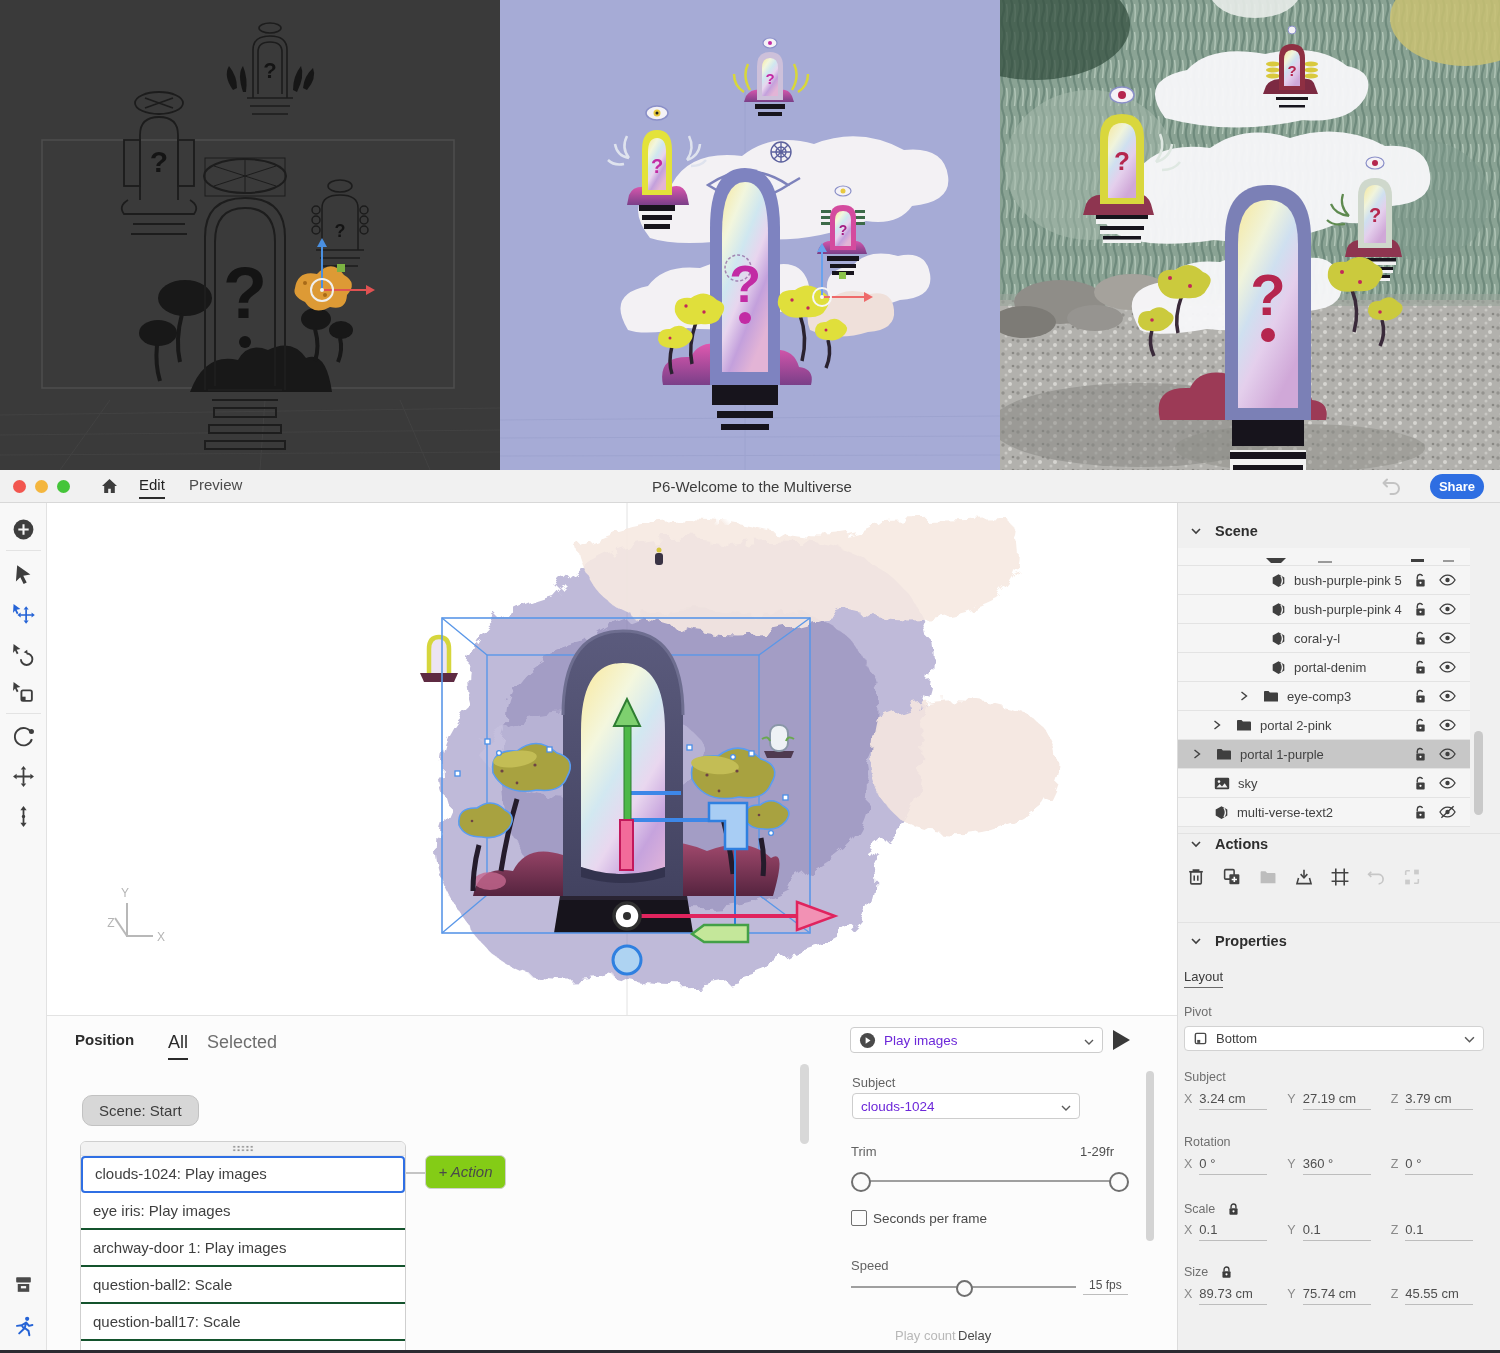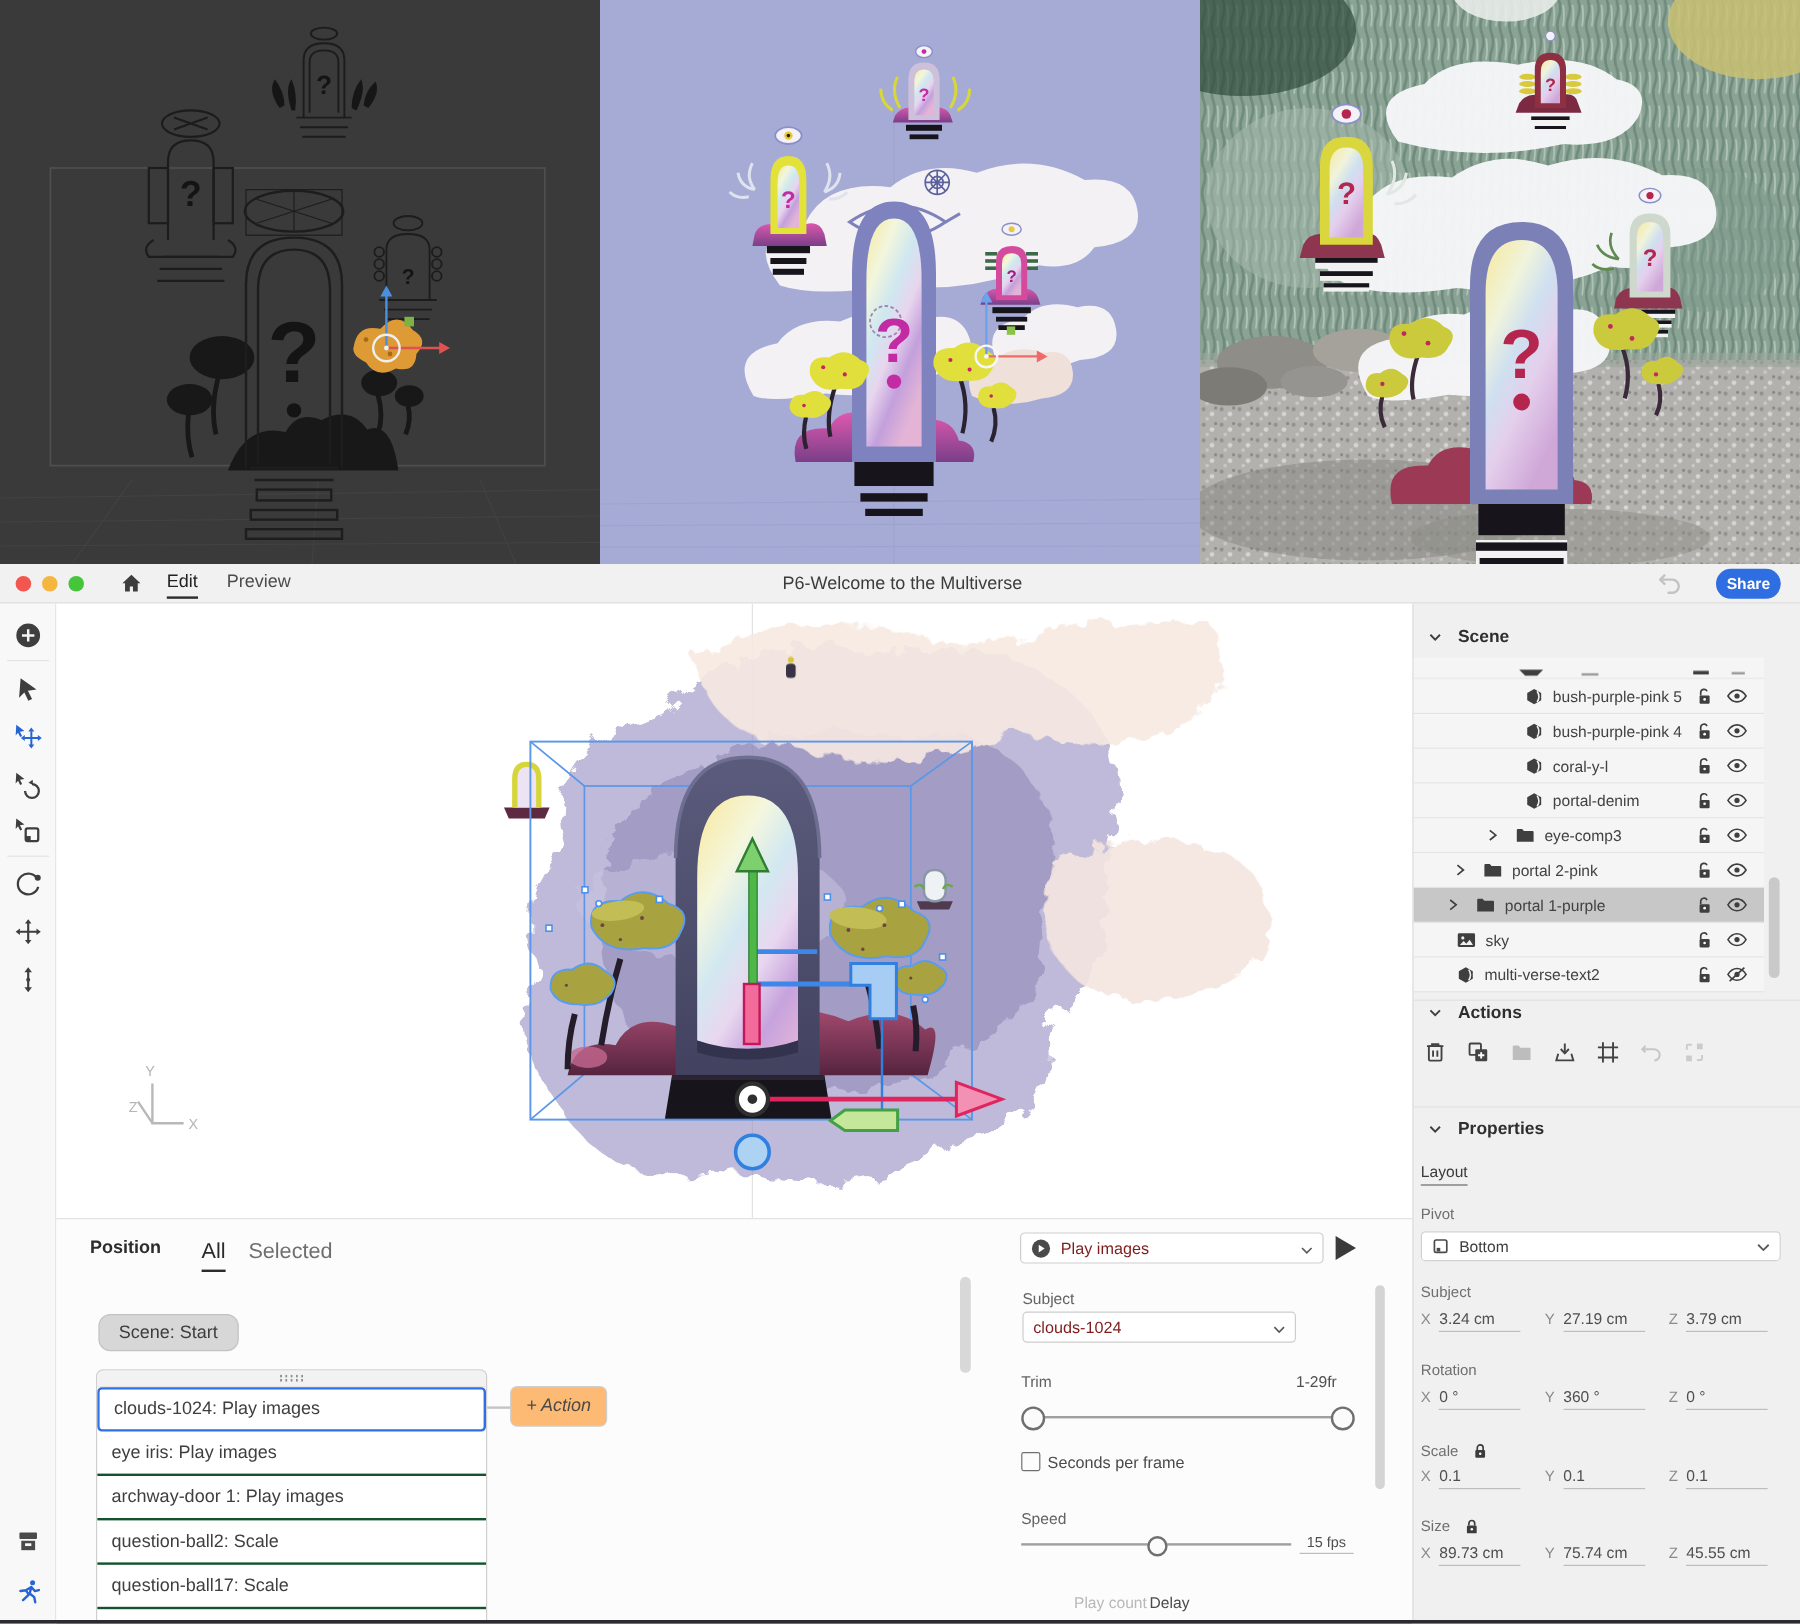--- a/index.html
+++ b/index.html
@@ -36,26 +36,26 @@
   .bh-title{position:absolute;left:28px;top:15px;font-size:15px;font-weight:bold;color:#2d2d2d;}
   .bh-tab{position:absolute;top:16px;font-size:18px;color:#6e6e6e;}
   .bh-tab.active{color:#2b2b2b;border-bottom:2px solid #2b2b2b;padding-bottom:5px;}
   .scenechip{position:absolute;left:35px;top:79px;background:#d7d7d7;border:1px solid #c2c2c2;border-radius:10px;padding:6px 16px;font-size:15px;color:#3d3d3d;}
   .bcard{position:absolute;left:33px;top:125px;width:326px;height:240px;background:#fff;border:1px solid #cfcfcf;border-radius:6px;box-sizing:border-box;overflow:hidden;}
   .bdrag{height:13px;background:#f2f2f2;border-bottom:1px solid #e6e6e6;display:flex;align-items:center;justify-content:center;}
   .dots{width:22px;height:7px;background:radial-gradient(circle,#8f8f8f 0.9px,transparent 1.1px);background-size:4.4px 3.5px;}
   .bitem{height:35px;line-height:35px;padding-left:12px;font-size:15px;color:#3f3f3f;border-bottom:2px solid #14532d;white-space:nowrap;overflow:hidden;}
   .bitem.sel{border:2px solid #2f6fe4;border-radius:4px;height:33px;line-height:31px;}
   .bconn{position:absolute;left:359px;top:156px;width:20px;height:2px;background:#c4c4c4;}
-  .actbtn{position:absolute;left:378px;top:139px;width:81px;height:34px;background:#fdba74;border:1px solid #cfcfcf;border-radius:6px;font-style:italic;font-size:15px;color:#4a4a4a;text-align:center;line-height:32px;box-sizing:border-box;}
+  .actbtn{position:absolute;left:378px;top:139px;width:81px;height:34px;background:#84cc16;border:1px solid #cfcfcf;border-radius:6px;font-style:italic;font-size:15px;color:#4a4a4a;text-align:center;line-height:32px;box-sizing:border-box;}
   .bscroll{position:absolute;left:753px;top:48px;width:9px;height:80px;background:#d8d8d8;border-radius:5px;}
 
   
   .settings{position:absolute;left:788px;top:0;width:342px;height:335px;}
-  .sel-dd{position:absolute;background:#fff;border:1px solid #cdcdcd;border-radius:4px;height:26px;display:flex;align-items:center;box-sizing:border-box;font-size:13.5px;color:#7f1d1d;}
+  .sel-dd{position:absolute;background:#fff;border:1px solid #cdcdcd;border-radius:4px;height:26px;display:flex;align-items:center;box-sizing:border-box;font-size:13.5px;color:#6d28d9;}
   .sel-dd .lbl{flex:1;padding-left:8px;}
   .sel-dd .chev{margin-right:8px;}
   .slabel13{position:absolute;font-size:13px;color:#636363;}
   .range{position:absolute;height:20px;}
   .rline{position:absolute;left:9px;right:9px;top:9px;height:2px;background:#9f9f9f;}
   .rhandle{position:absolute;width:16px;height:16px;border:2px solid #6f6f6f;border-radius:50%;background:#fbfbfb;top:1px;}
   .chkbox{position:absolute;width:14px;height:14px;border:1.6px solid #707070;border-radius:2px;background:#fcfcfc;}
   .sline{position:absolute;height:2px;background:#9f9f9f;}
   .shandle{position:absolute;width:13px;height:13px;border:2px solid #6f6f6f;border-radius:50%;background:#fbfbfb;}
   .fpsval{position:absolute;font-size:12px;color:#4f4f4f;border-bottom:1px solid #bdbdbd;padding:0 6px 2px 6px;}
@@ -901,21 +901,21 @@
               <rect x="2.5" y="7" width="9" height="7.5" rx="1" fill="#3f3f3f"></rect>
               <circle cx="7" cy="10.5" r="1.2" fill="#fff"></circle>
             </svg>
             <svg width="17" height="12" viewBox="0 0 18 12">
               <path d="M1 6C3.5 2 6 .8 9 .8S14.5 2 17 6c-2.5 4-5 5.2-8 5.2S3.5 10 1 6z" fill="none" stroke="#3f3f3f" stroke-width="1.4"></path>
               <circle cx="9" cy="6" r="2.3" fill="#3f3f3f"></circle>
             </svg>
           </span>
       </div>
 
-      <div class="srow sel" style="padding-left:29px">
+      <div class="srow sel" style="padding-left:15px">
         <svg width="8" height="10" viewBox="0 0 8 10">
             <path d="M1.5 1l5 4-5 4" fill="none" stroke="#3f3f3f" stroke-width="1.4"></path>
           </svg>
         <svg width="16" height="14" viewBox="0 0 16 14" style="margin-left:15px">
             <path d="M1 12.5V2.8c0-.5.4-.9.9-.9h3.6l1.4 1.7h7.2c.5 0 .9.4.9.9v8z" fill="#3f3f3f"></path>
           </svg>
         <span class="slbl">portal 1-purple</span>
         <span class="rowicons">
             <svg width="13" height="15" viewBox="0 0 14 16">
               <path d="M3.5 7V4.4a3 3 0 0 1 5.7-1.2" fill="none" stroke="#3f3f3f" stroke-width="1.5"></path>

